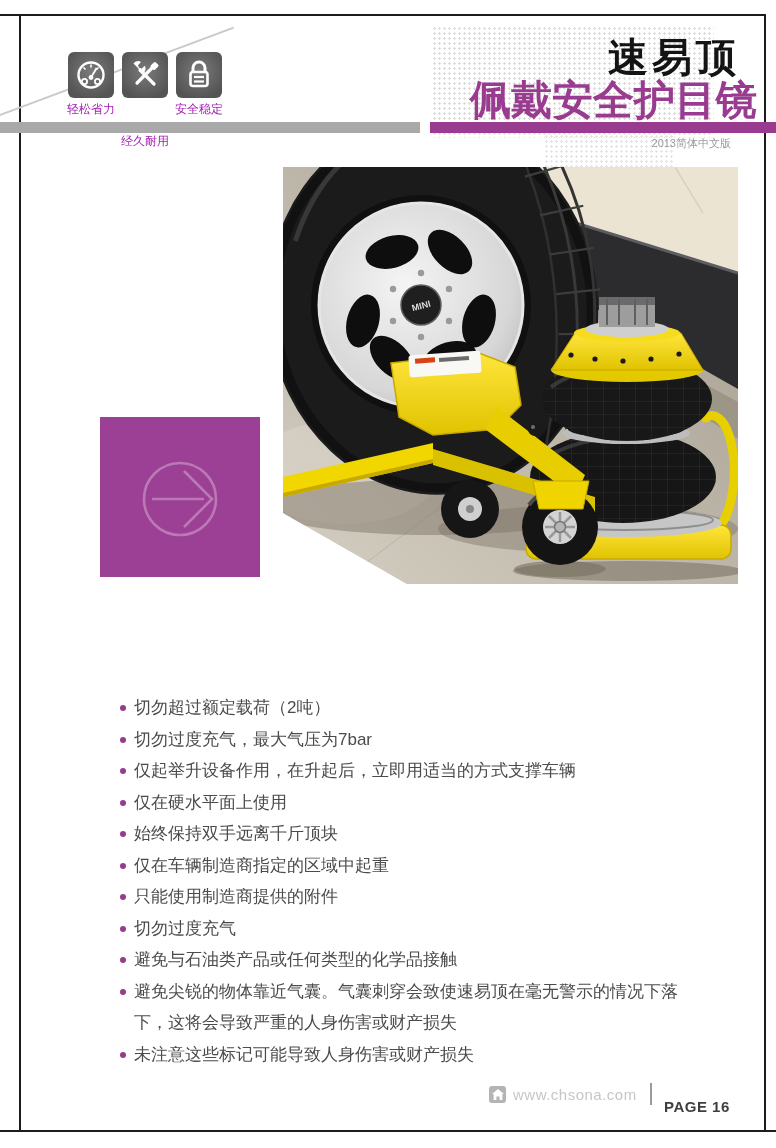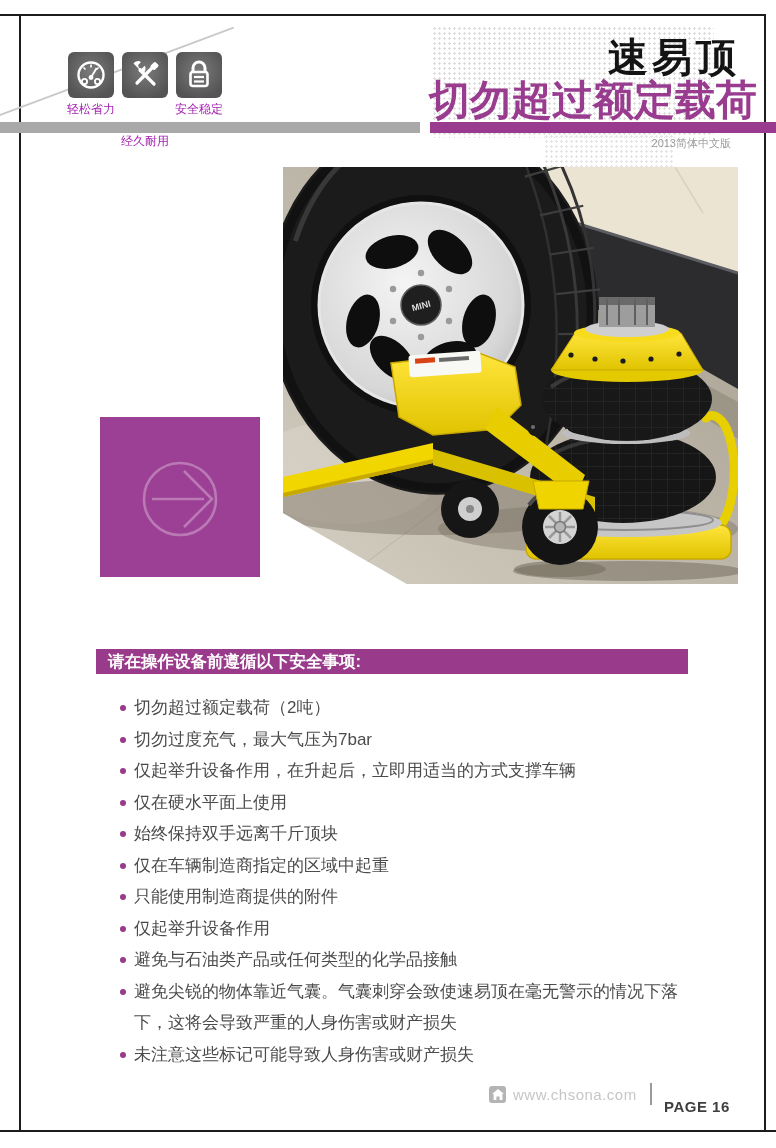--- a/index.html
+++ b/index.html
@@ -106,21 +106,21 @@
       <rect x="8.5" y="14" width="17" height="14" rx="2.5" fill="none" stroke="#ffffff" stroke-width="2.6"></rect>
       <line x1="12" y1="19" x2="22" y2="19" stroke="#ffffff" stroke-width="2.2"></line>
       <line x1="12" y1="23.5" x2="22" y2="23.5" stroke="#ffffff" stroke-width="2.2"></line>
     </svg>
   </div>
   <div id="feat-label-1" class="feat-label">轻松省力</div>
   <div id="feat-label-2" class="feat-label">经久耐用</div>
   <div id="feat-label-3" class="feat-label">安全稳定</div>
 
   <div id="brand-title">速易顶</div>
-  <div id="subtitle">切勿超过额定载荷</div>
+  <div id="subtitle">佩戴安全护目镜</div>
   <div id="bar-gray"></div>
   <div id="bar-purple"></div>
   <div id="edition">2013简体中文版</div>
 
   <div id="photo">
     <svg width="455" height="417" viewBox="0 0 455 417">
       <defs>
         <linearGradient id="groundGrad" x1="1" y1="0" x2="0" y2="1">
           <stop offset="0" stop-color="#a49d8e"></stop>
             <stop offset="1" stop-color="#d5cfc3"></stop>
@@ -267,30 +267,29 @@
   <div id="arrow-tile">
     <svg width="160" height="160" viewBox="0 0 160 160">
       <g stroke="rgba(255,255,255,0.3)" stroke-width="2.6" fill="none">
         <circle cx="80" cy="82" r="36"></circle>
         <line x1="52" y1="82" x2="104" y2="82"></line>
         <polyline points="84,54 112,82 84,110"></polyline>
       </g>
     </svg>
   </div>
 
-  <div id="safety-heading">请在操作设备前遵循以下安全事项:</div>
   <ul id="safety-list">
     <li><span class="bullet-dot"></span><span>切勿超过额定载荷（2吨）</span></li>
     <li><span class="bullet-dot"></span><span>切勿过度充气，最大气压为7bar</span></li>
     <li><span class="bullet-dot"></span><span>仅起举升设备作用，在升起后，立即用适当的方式支撑车辆</span></li>
     <li><span class="bullet-dot"></span><span>仅在硬水平面上使用</span></li>
     <li><span class="bullet-dot"></span><span>始终保持双手远离千斤顶块</span></li>
     <li><span class="bullet-dot"></span><span>仅在车辆制造商指定的区域中起重</span></li>
     <li><span class="bullet-dot"></span><span>只能使用制造商提供的附件</span></li>
-    <li><span class="bullet-dot"></span><span>仅起举升设备作用</span></li>
+    <li><span class="bullet-dot"></span><span>切勿过度充气</span></li>
     <li><span class="bullet-dot"></span><span>避免与石油类产品或任何类型的化学品接触</span></li>
     <li><span class="bullet-dot"></span><span>避免尖锐的物体靠近气囊。气囊刺穿会致使速易顶在毫无警示的情况下落下，这将会导致严重的人身伤害或财产损失</span></li>
     <li><span class="bullet-dot"></span><span>未注意这些标记可能导致人身伤害或财产损失</span></li>
   </ul>
 
   <div id="footer-home">
     <svg width="12" height="11" viewBox="0 0 12 11">
       <polygon points="6,0 12,5 10.4,5 10.4,11 7.6,11 7.6,7.4 4.4,7.4 4.4,11 1.6,11 1.6,5 0,5" fill="#ffffff"></polygon>
     </svg>
   </div>

